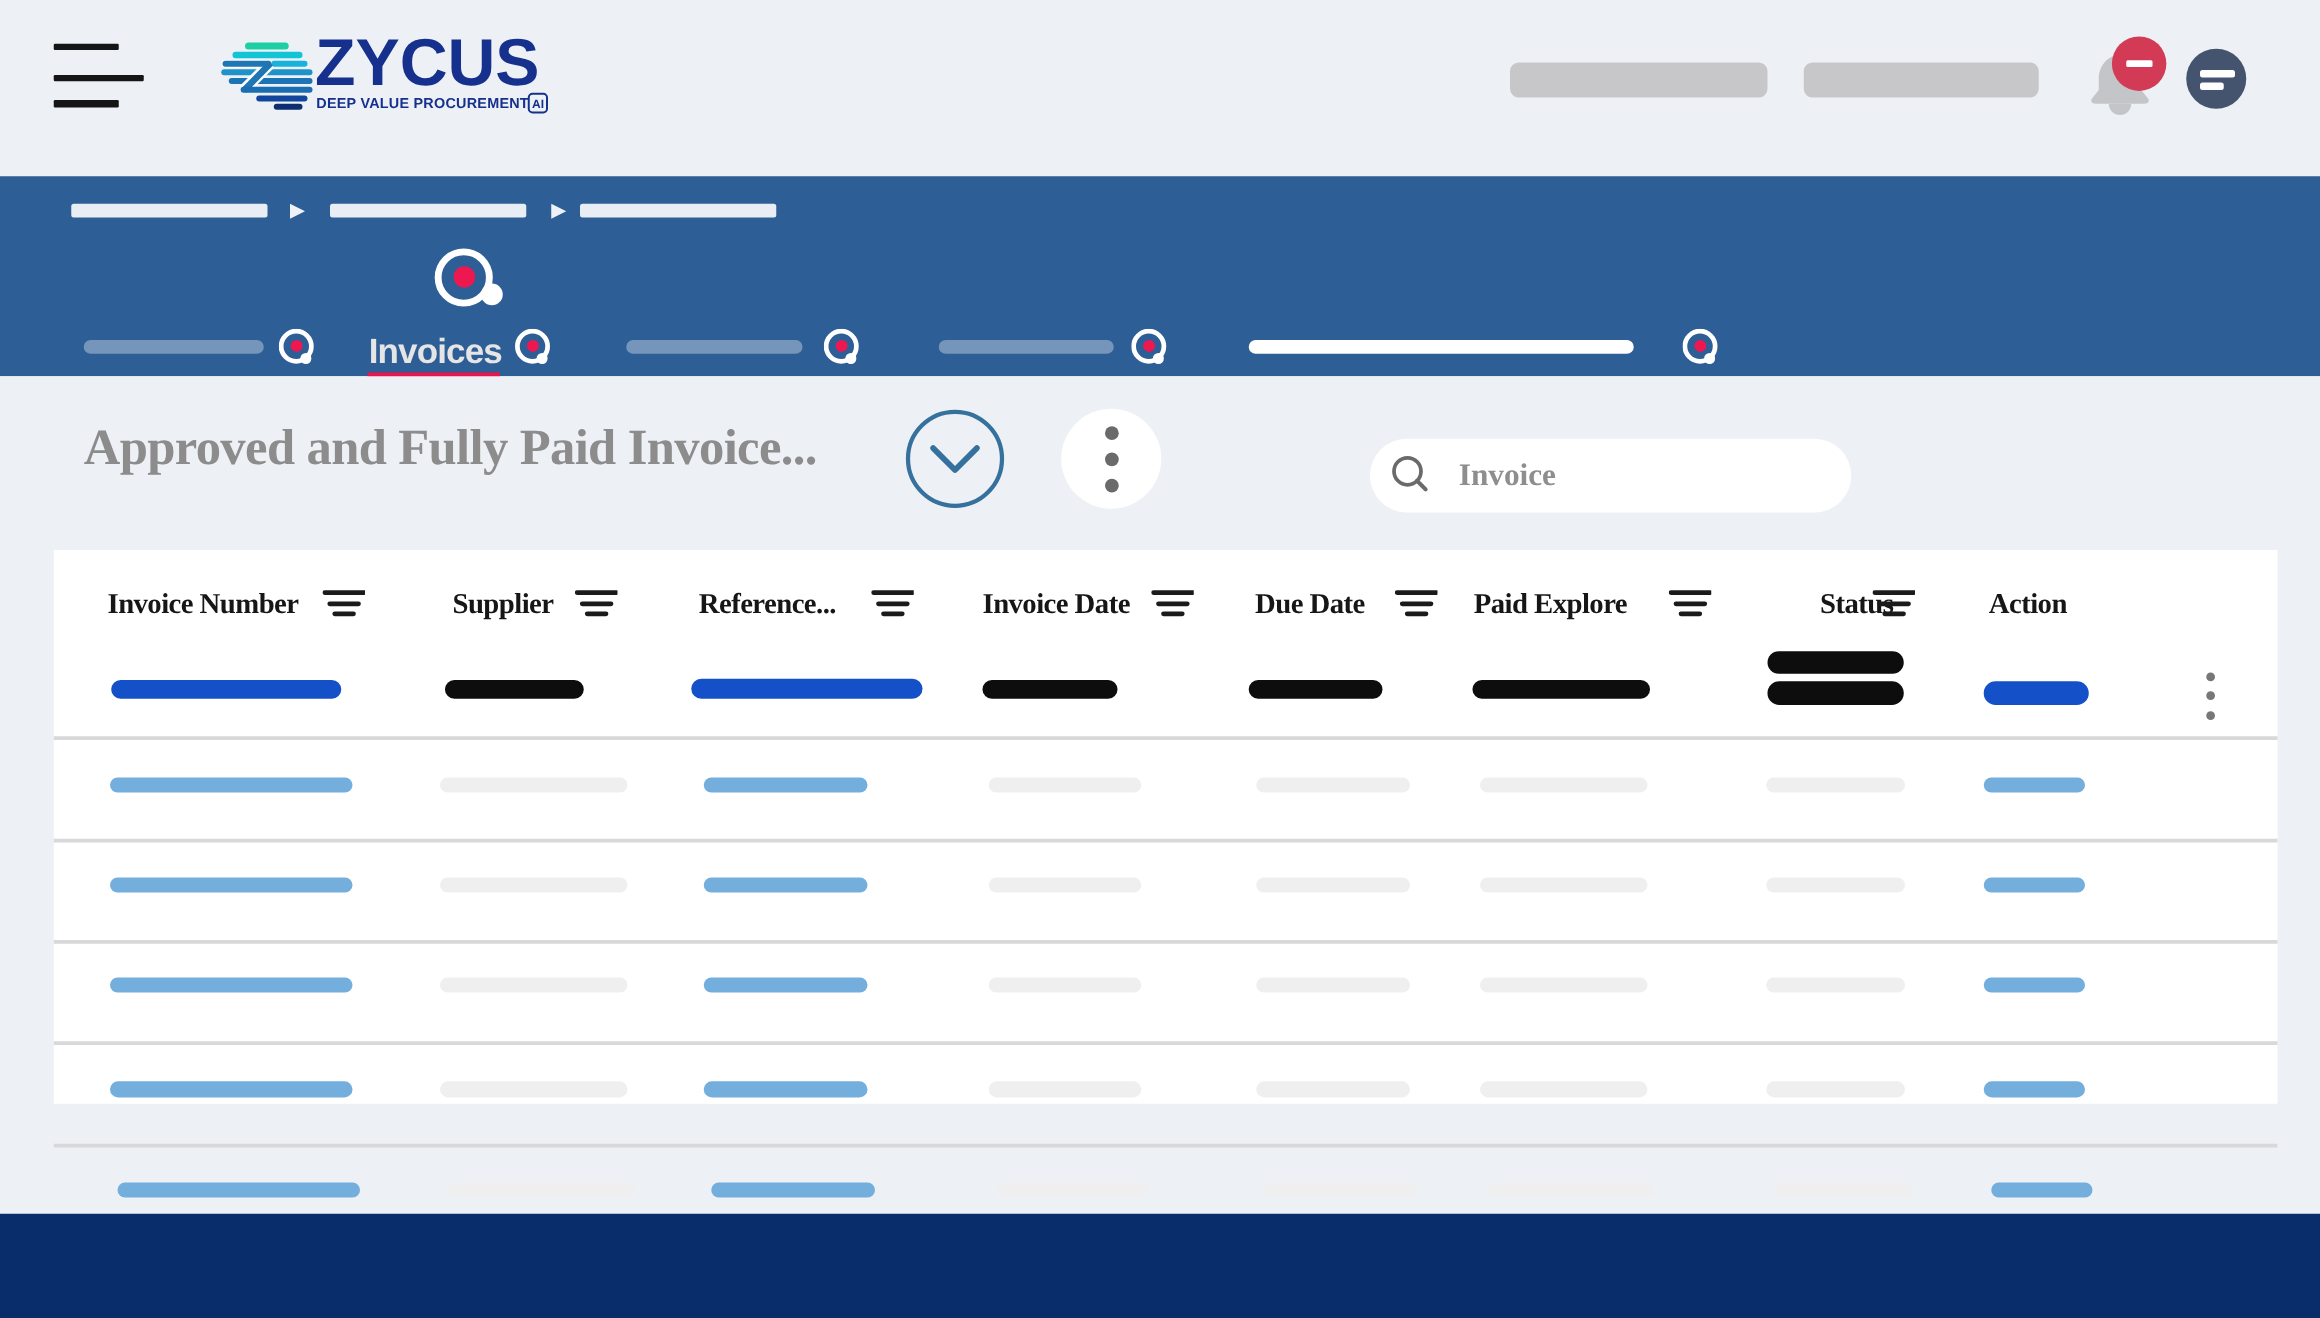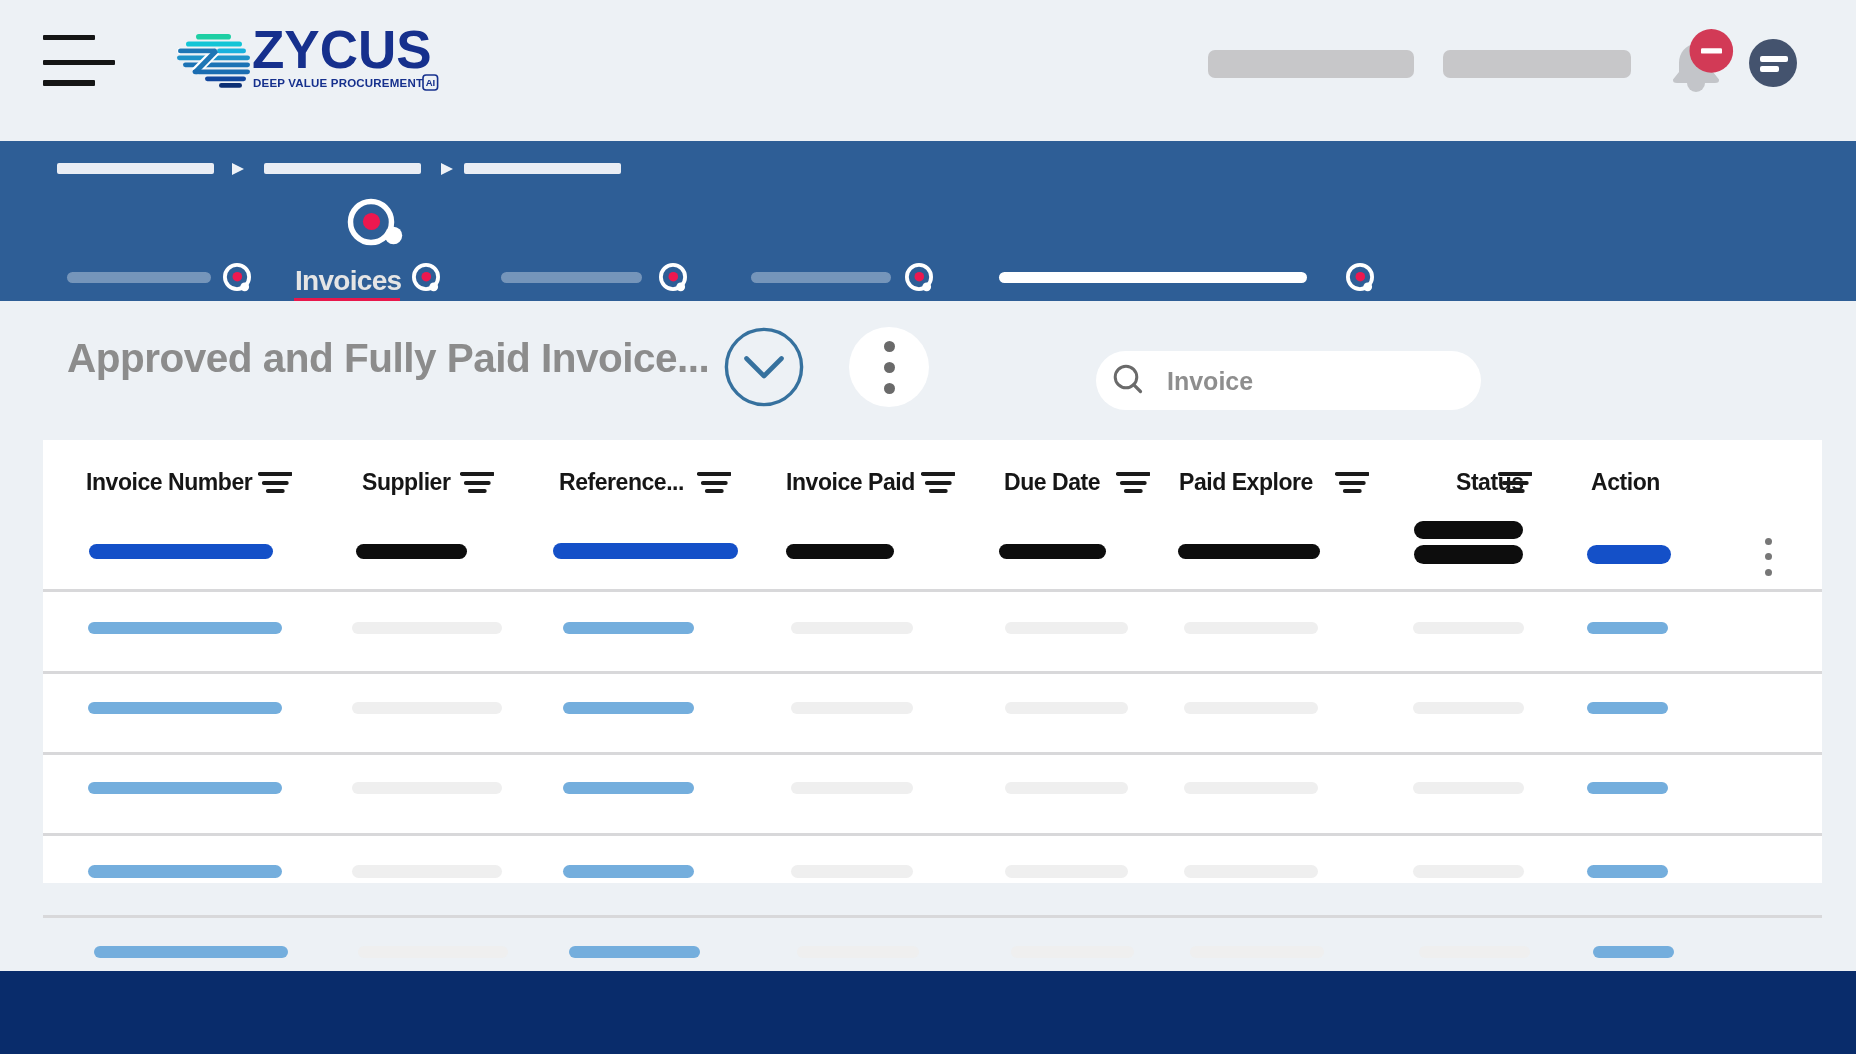--- a/index.html
+++ b/index.html
@@ -3,21 +3,21 @@
 <meta charset="utf-8">
 <style>
 *{margin:0;padding:0;box-sizing:border-box;}
 html,body{width:1856px;height:1054px;overflow:hidden;background:#EDF1F5;font-family:"Liberation Sans",sans-serif;}
 .abs{position:absolute;}
 .pill{position:absolute;border-radius:999px;}
 #page{position:relative;width:1856px;height:1054px;}
 
 #hd{position:absolute;left:0;top:0;width:1856px;height:141px;background:#EDF1F5;}
 #banner{position:absolute;left:0;top:141px;width:1856px;height:160px;background:#2E5E96;}
-#content{position:absolute;left:0;top:301px;width:1856px;height:670px;background:#EDF1F5;}
+#content{position:absolute;left:0;top:301px;width:1856px;height:670px;background:#EDF1F5;font-family:Liberation Serif, serif;}
 #card{position:absolute;left:43px;top:139px;width:1779px;height:443px;background:#fff;}
 #footer{position:absolute;left:0;top:971px;width:1856px;height:83px;background:#092C6B;}
 .hambar{position:absolute;background:#151515;border-radius:1px;}
 .hdgray{position:absolute;background:#C7C7C9;border-radius:7px;height:28px;top:50px;}
 .bcbar{position:absolute;background:#E9EDF4;border-radius:2px;height:11px;top:22px;}
 .bctri{position:absolute;width:0;height:0;top:21.5px;border-top:6.5px solid transparent;border-bottom:6.5px solid transparent;border-left:12px solid #EEF2F7;}
 .tabbar{position:absolute;background:rgba(255,255,255,0.34);border-radius:5.5px;height:11px;top:131px;}
 .sep{position:absolute;left:0;width:1779px;height:3px;background:#D8D8DA;}
 .hcol{position:absolute;top:31.4px;font-size:23px;line-height:23px;font-weight:bold;color:#161616;letter-spacing:-0.45px;white-space:nowrap;}
 .ficon{position:absolute;top:30px;}
@@ -126,21 +126,21 @@
     <circle cx="16" cy="15" r="10.8" fill="none" stroke="#6A6A6A" stroke-width="3"></circle>
     <path d="M23.6,22.6 L30.5,29.5" stroke="#6A6A6A" stroke-width="3.2" stroke-linecap="round"></path>
   </svg>
   <div class="abs" style="left:1167px;top:65px;font-size:25px;font-weight:bold;color:#8E8E8E;line-height:30px;">Invoice</div>
 
 
   <div id="card">
     <div class="hcol" style="left:43px;">Invoice Number</div>
     <div class="hcol" style="left:319px;">Supplier</div>
     <div class="hcol" style="left:516px;">Reference...</div>
-    <div class="hcol" style="left:743px;">Invoice Paid</div>
+    <div class="hcol" style="left:743px;">Invoice Date</div>
     <div class="hcol" style="left:961px;">Due Date</div>
     <div class="hcol" style="left:1136px;">Paid Explore</div>
     <div class="hcol" style="left:1401px;margin-left:12px;">Status</div>
     <div class="hcol" style="left:1548px;">Action</div>
     <svg class="ficon" style="left:215px;" width="34" height="24" viewBox="0 0 34 24">
           <path d="M1.8,4 H33.2 M5.8,13 H28.8 M9.8,21 H24.8" stroke="#1B1B1B" stroke-width="3.8" stroke-linecap="round"></path>
         </svg>
     <svg class="ficon" style="left:417px;" width="34" height="24" viewBox="0 0 34 24">
           <path d="M1.8,4 H33.2 M5.8,13 H28.8 M9.8,21 H24.8" stroke="#1B1B1B" stroke-width="3.8" stroke-linecap="round"></path>
         </svg>

